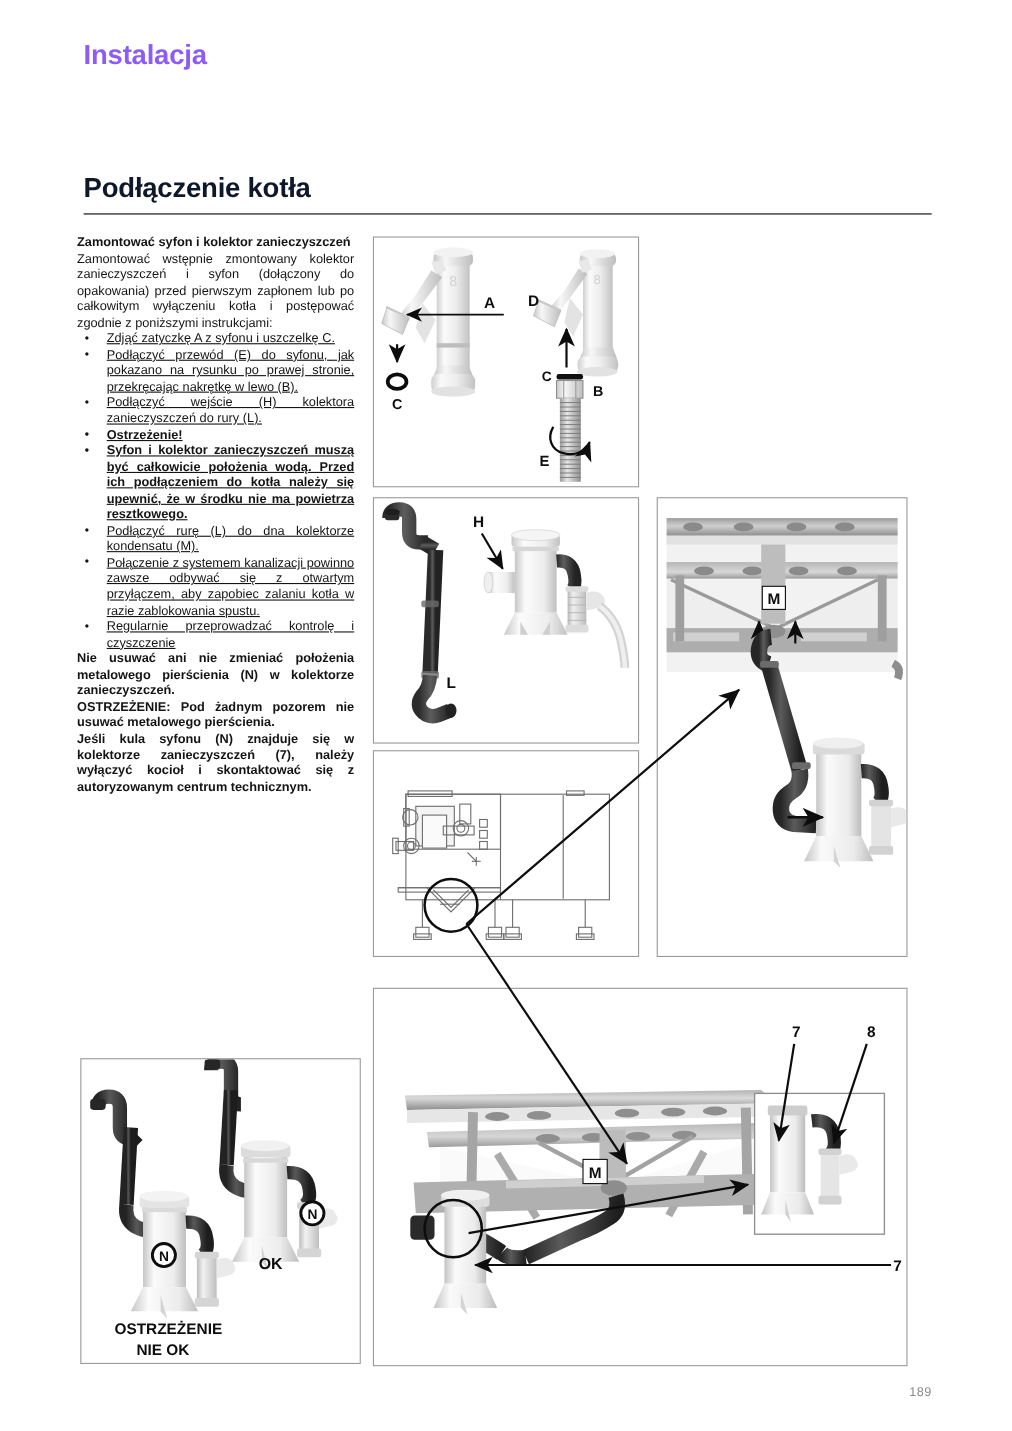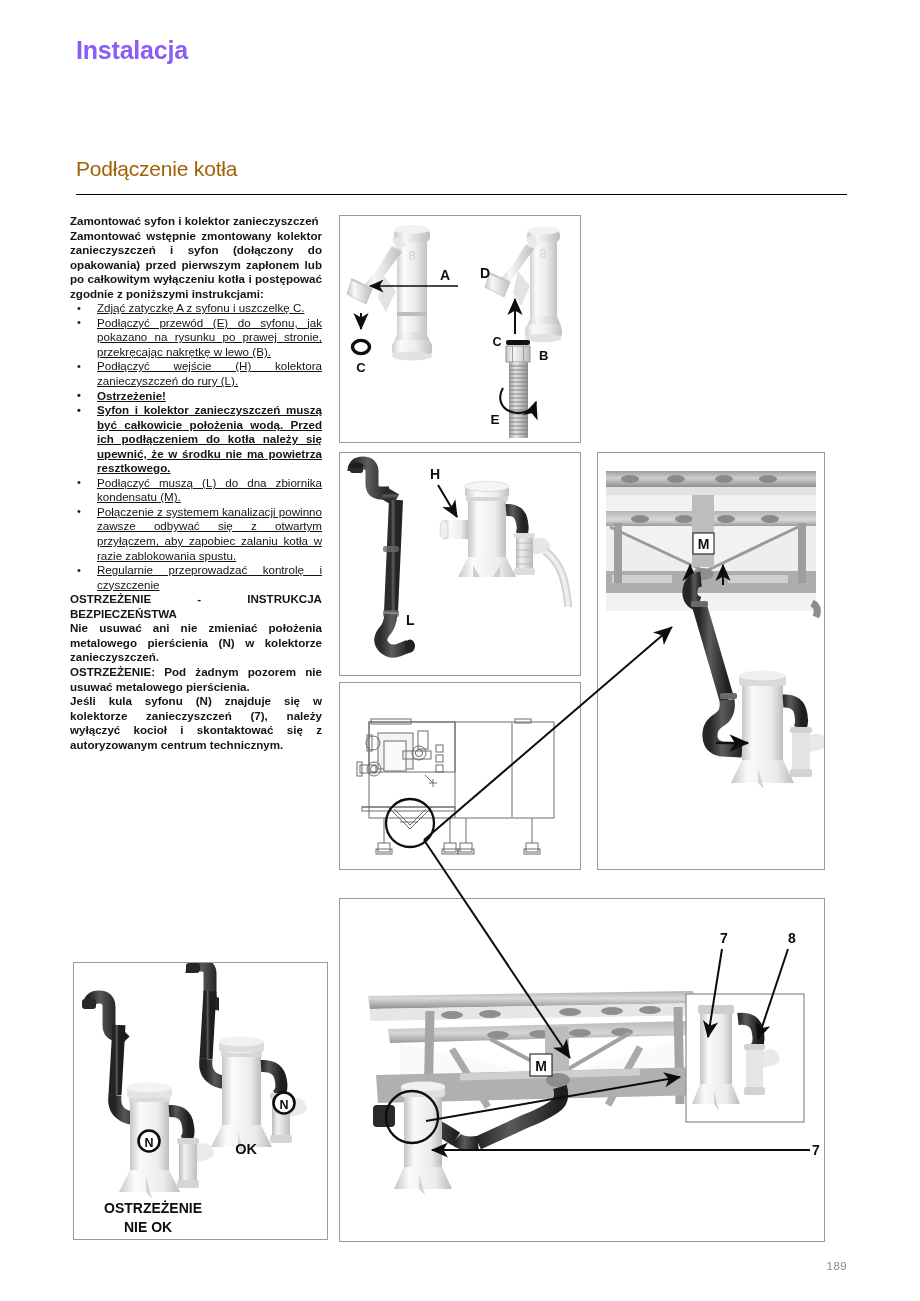--- a/index.html
+++ b/index.html
@@ -23,24 +23,24 @@
     top: 36px;
     font-size: 25px;
     font-weight: bold;
     letter-spacing: -0.2px;
     color: #8b5cf6;
   }
   .section-heading {
     position: absolute;
     left: 76px;
     top: 157px;
-    font-size: 21px;
-    font-weight: normal;
+    font-size: 25px;
+    font-weight: bold;
     letter-spacing: -0.2px;
-    color: #a16207;
+    color: #0f172a;
   }
   .rule {
     position: absolute;
     left: 76px;
     top: 194px;
     width: 771px;
     height: 1px;
     background: #000;
   }
 
@@ -54,21 +54,21 @@
     line-height: 14.55px;
     color: #141414;
   }
   .text-col p {
     margin: 0;
     text-align: justify;
     text-justify: inter-word;
     hyphens: manual;
   }
   .t-bold { font-weight: bold; }
-  .t-plain { font-weight: bold; }
+  .t-plain { font-weight: normal; }
 
   ul.bullets {
     list-style: none;
     margin: 0;
     padding: 0;
   }
   ul.bullets > li {
     position: relative;
     padding-left: 27px;
     margin: 0;
@@ -142,26 +142,25 @@
 <div class="text-col">
   <p class="t-bold">Zamontować syfon i kolektor zanieczyszczeń</p>
   <p class="t-plain">Zamontować wstępnie zmontowany kolektor zanieczyszczeń i syfon (dołączony do opakowania) przed pierwszym zapłonem lub po całkowitym wyłączeniu kotła i postępować zgodnie z poniższymi instrukcjami:</p>
 
   <ul class="bullets">
     <li>Zdjąć zatyczkę A z syfonu i uszczelkę C.</li>
     <li>Podłączyć przewód (E) do syfonu, jak pokazano na rysunku po prawej stronie, przekręcając nakrętkę w lewo (B).</li>
     <li>Podłączyć wejście (H) kolektora zanieczyszczeń do rury (L).</li>
     <li class="b-bold nojust">Ostrzeżenie!</li>
     <li class="b-bold" style="padding-left:27px;">Syfon i kolektor zanieczyszczeń muszą być całkowicie położenia wodą. Przed ich podłączeniem do kotła należy się upewnić, że w środku nie ma powietrza resztkowego.</li>
-    <li>Podłączyć muszą (L) do dna zbiornika kondensatu (M).</li>
+    <li>Podłączyć rurę (L) do dna kolektorze kondensatu (M).</li>
     <li>Połączenie z systemem kanalizacji powinno zawsze odbywać się z otwartym przyłączem, aby zapobiec zalaniu kotła w razie zablokowania spustu.</li>
     <li class="nojust">Regularnie przeprowadzać kontrolę i czyszczenie</li>
   </ul>
 
-  <p class="t-bold"><span>OSTRZEŻENIE - INSTRUKCJA BEZPIECZEŃSTW</span><span class="t-plain">A</span></p>
   <p class="t-bold">Nie usuwać ani nie zmieniać położenia metalowego pierścienia (N) w kolektorze zanieczyszczeń.</p>
   <p class="t-bold nojust">OSTRZEŻENIE: Pod żadnym pozorem nie usuwać metalowego pierścienia.</p>
   <p class="t-bold">Jeśli kula syfonu (N) znajduje się w kolektorze zanieczyszczeń (7), należy wyłączyć kocioł i skontaktować się z autoryzowanym centrum technicznym.</p>
 </div>
 
 <div class="panel" id="panel-siphon-parts">
   <svg viewBox="0 0 240 226" class="fig-svg">
     <defs>
       <linearGradient id="plasticV" x1="0" y1="0" x2="1" y2="0">
         <stop offset="0%" stop-color="#cfcfcf"></stop>

